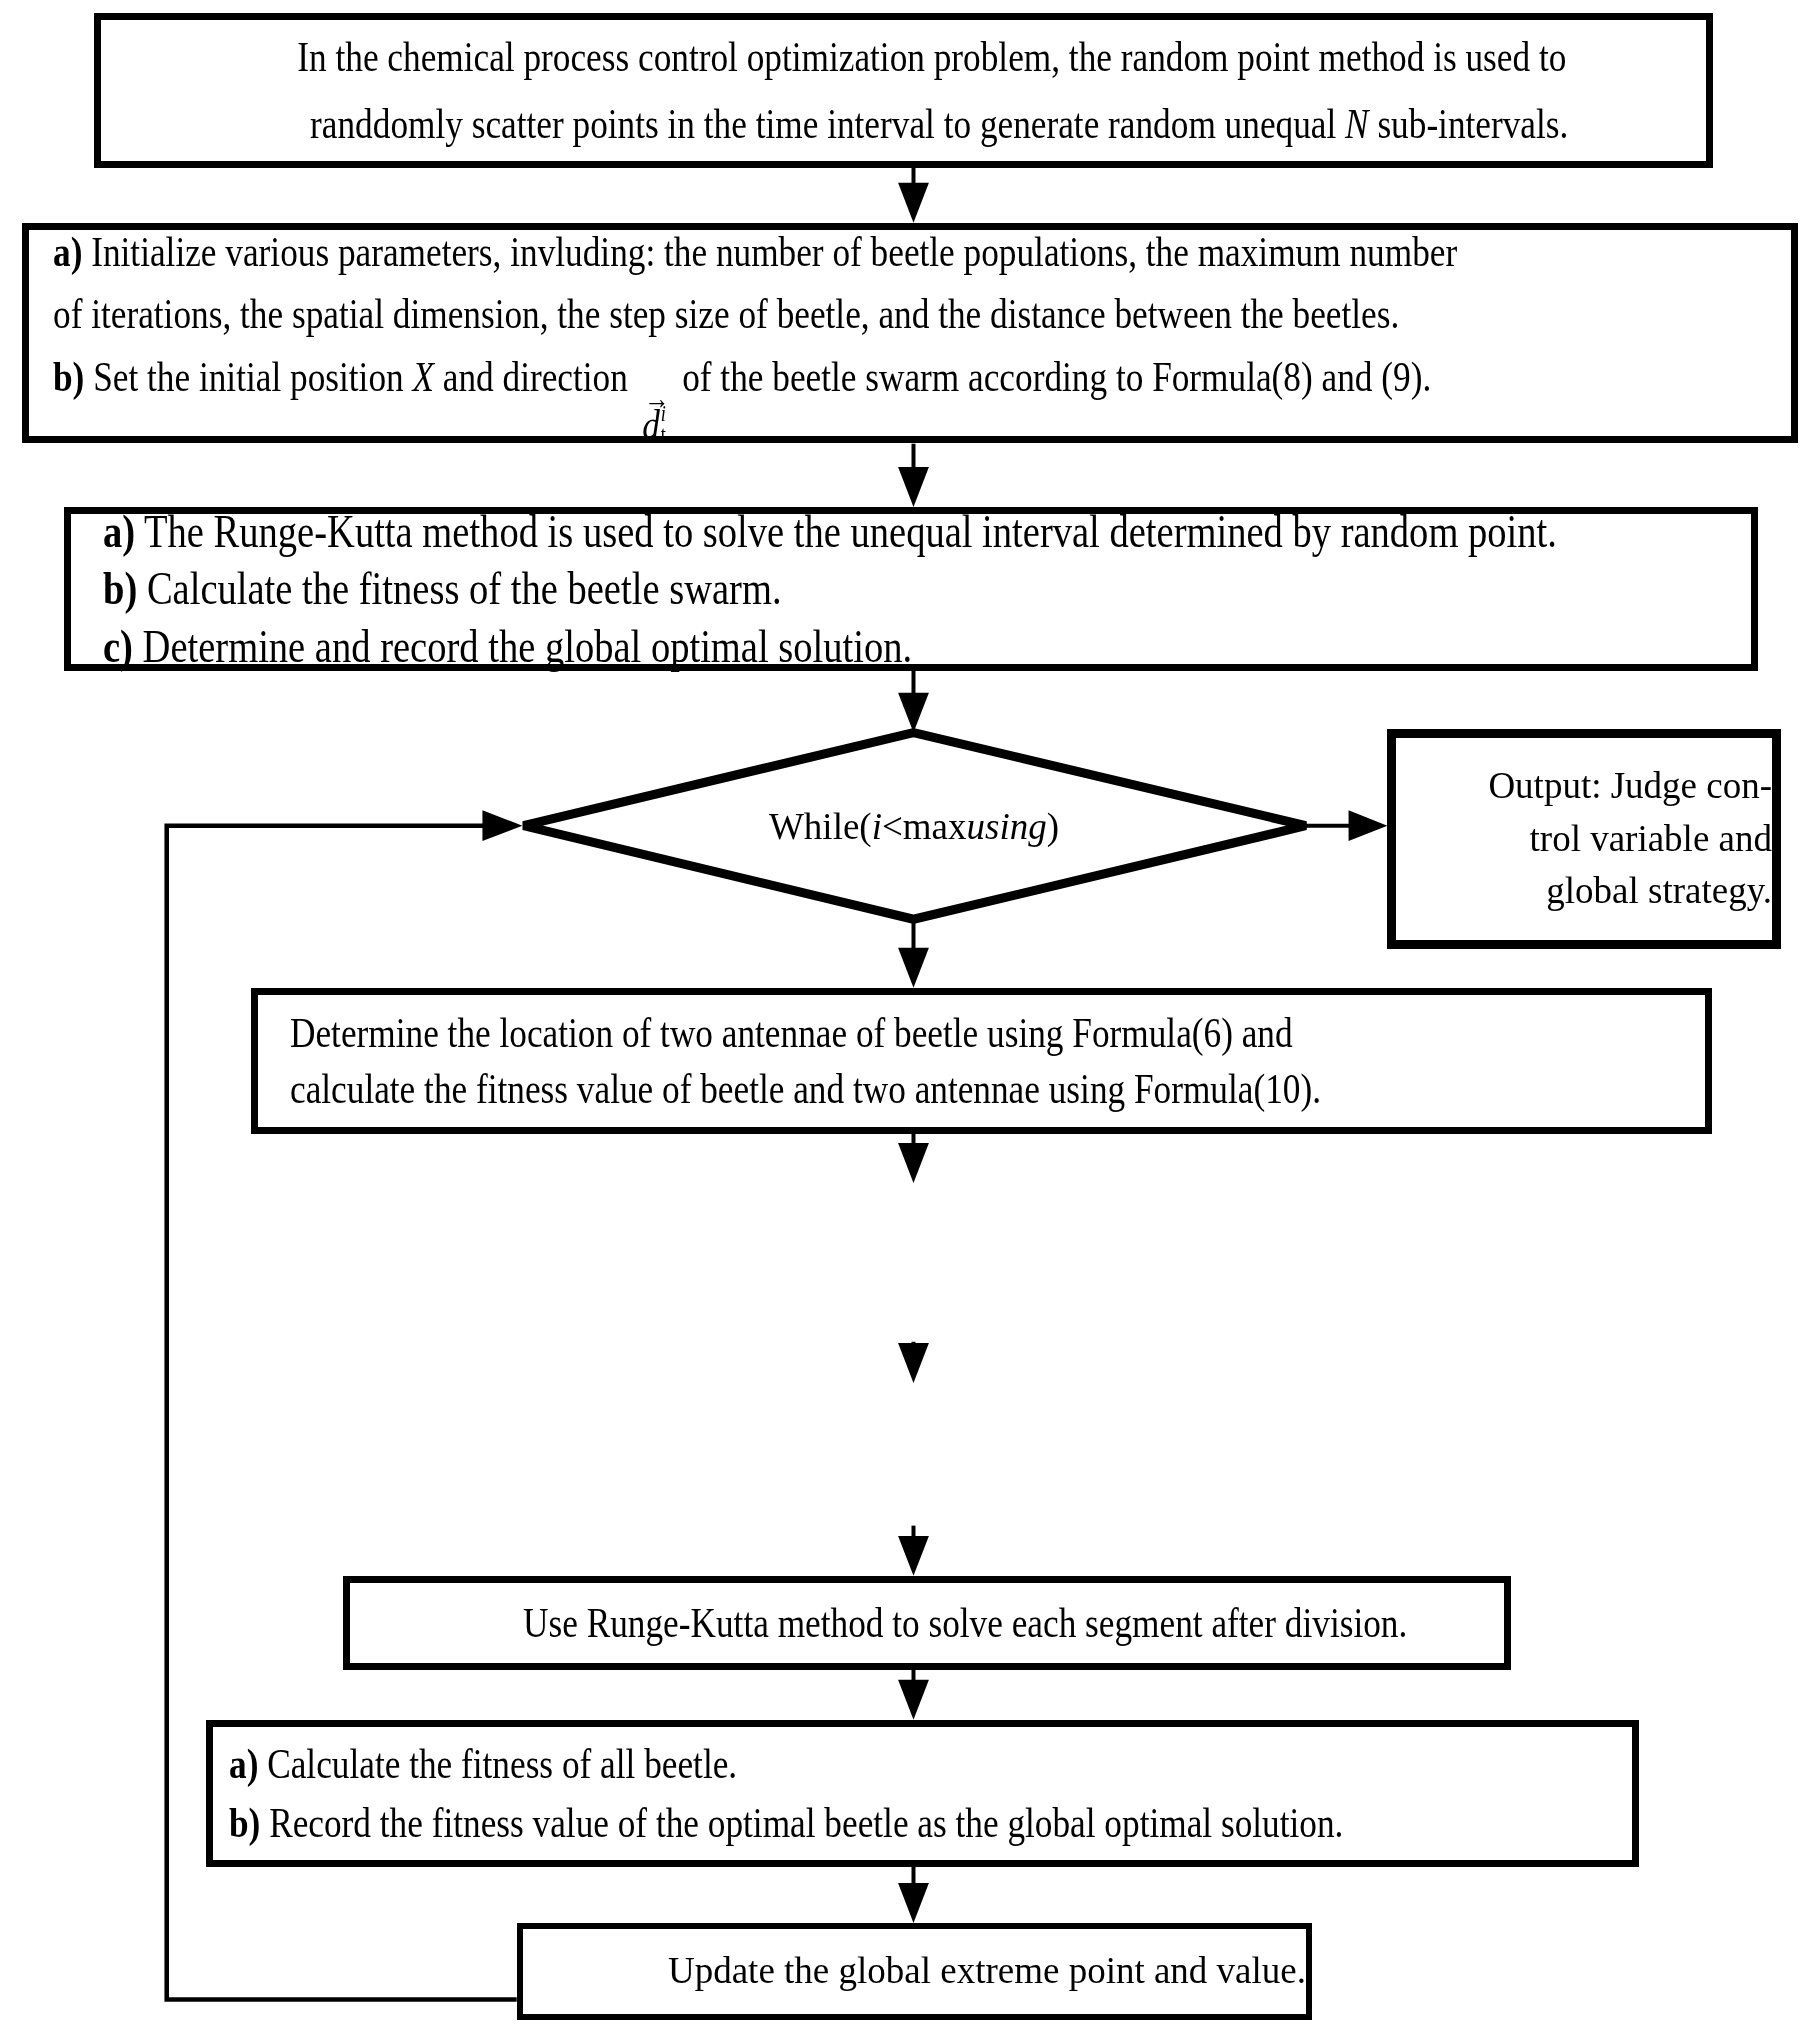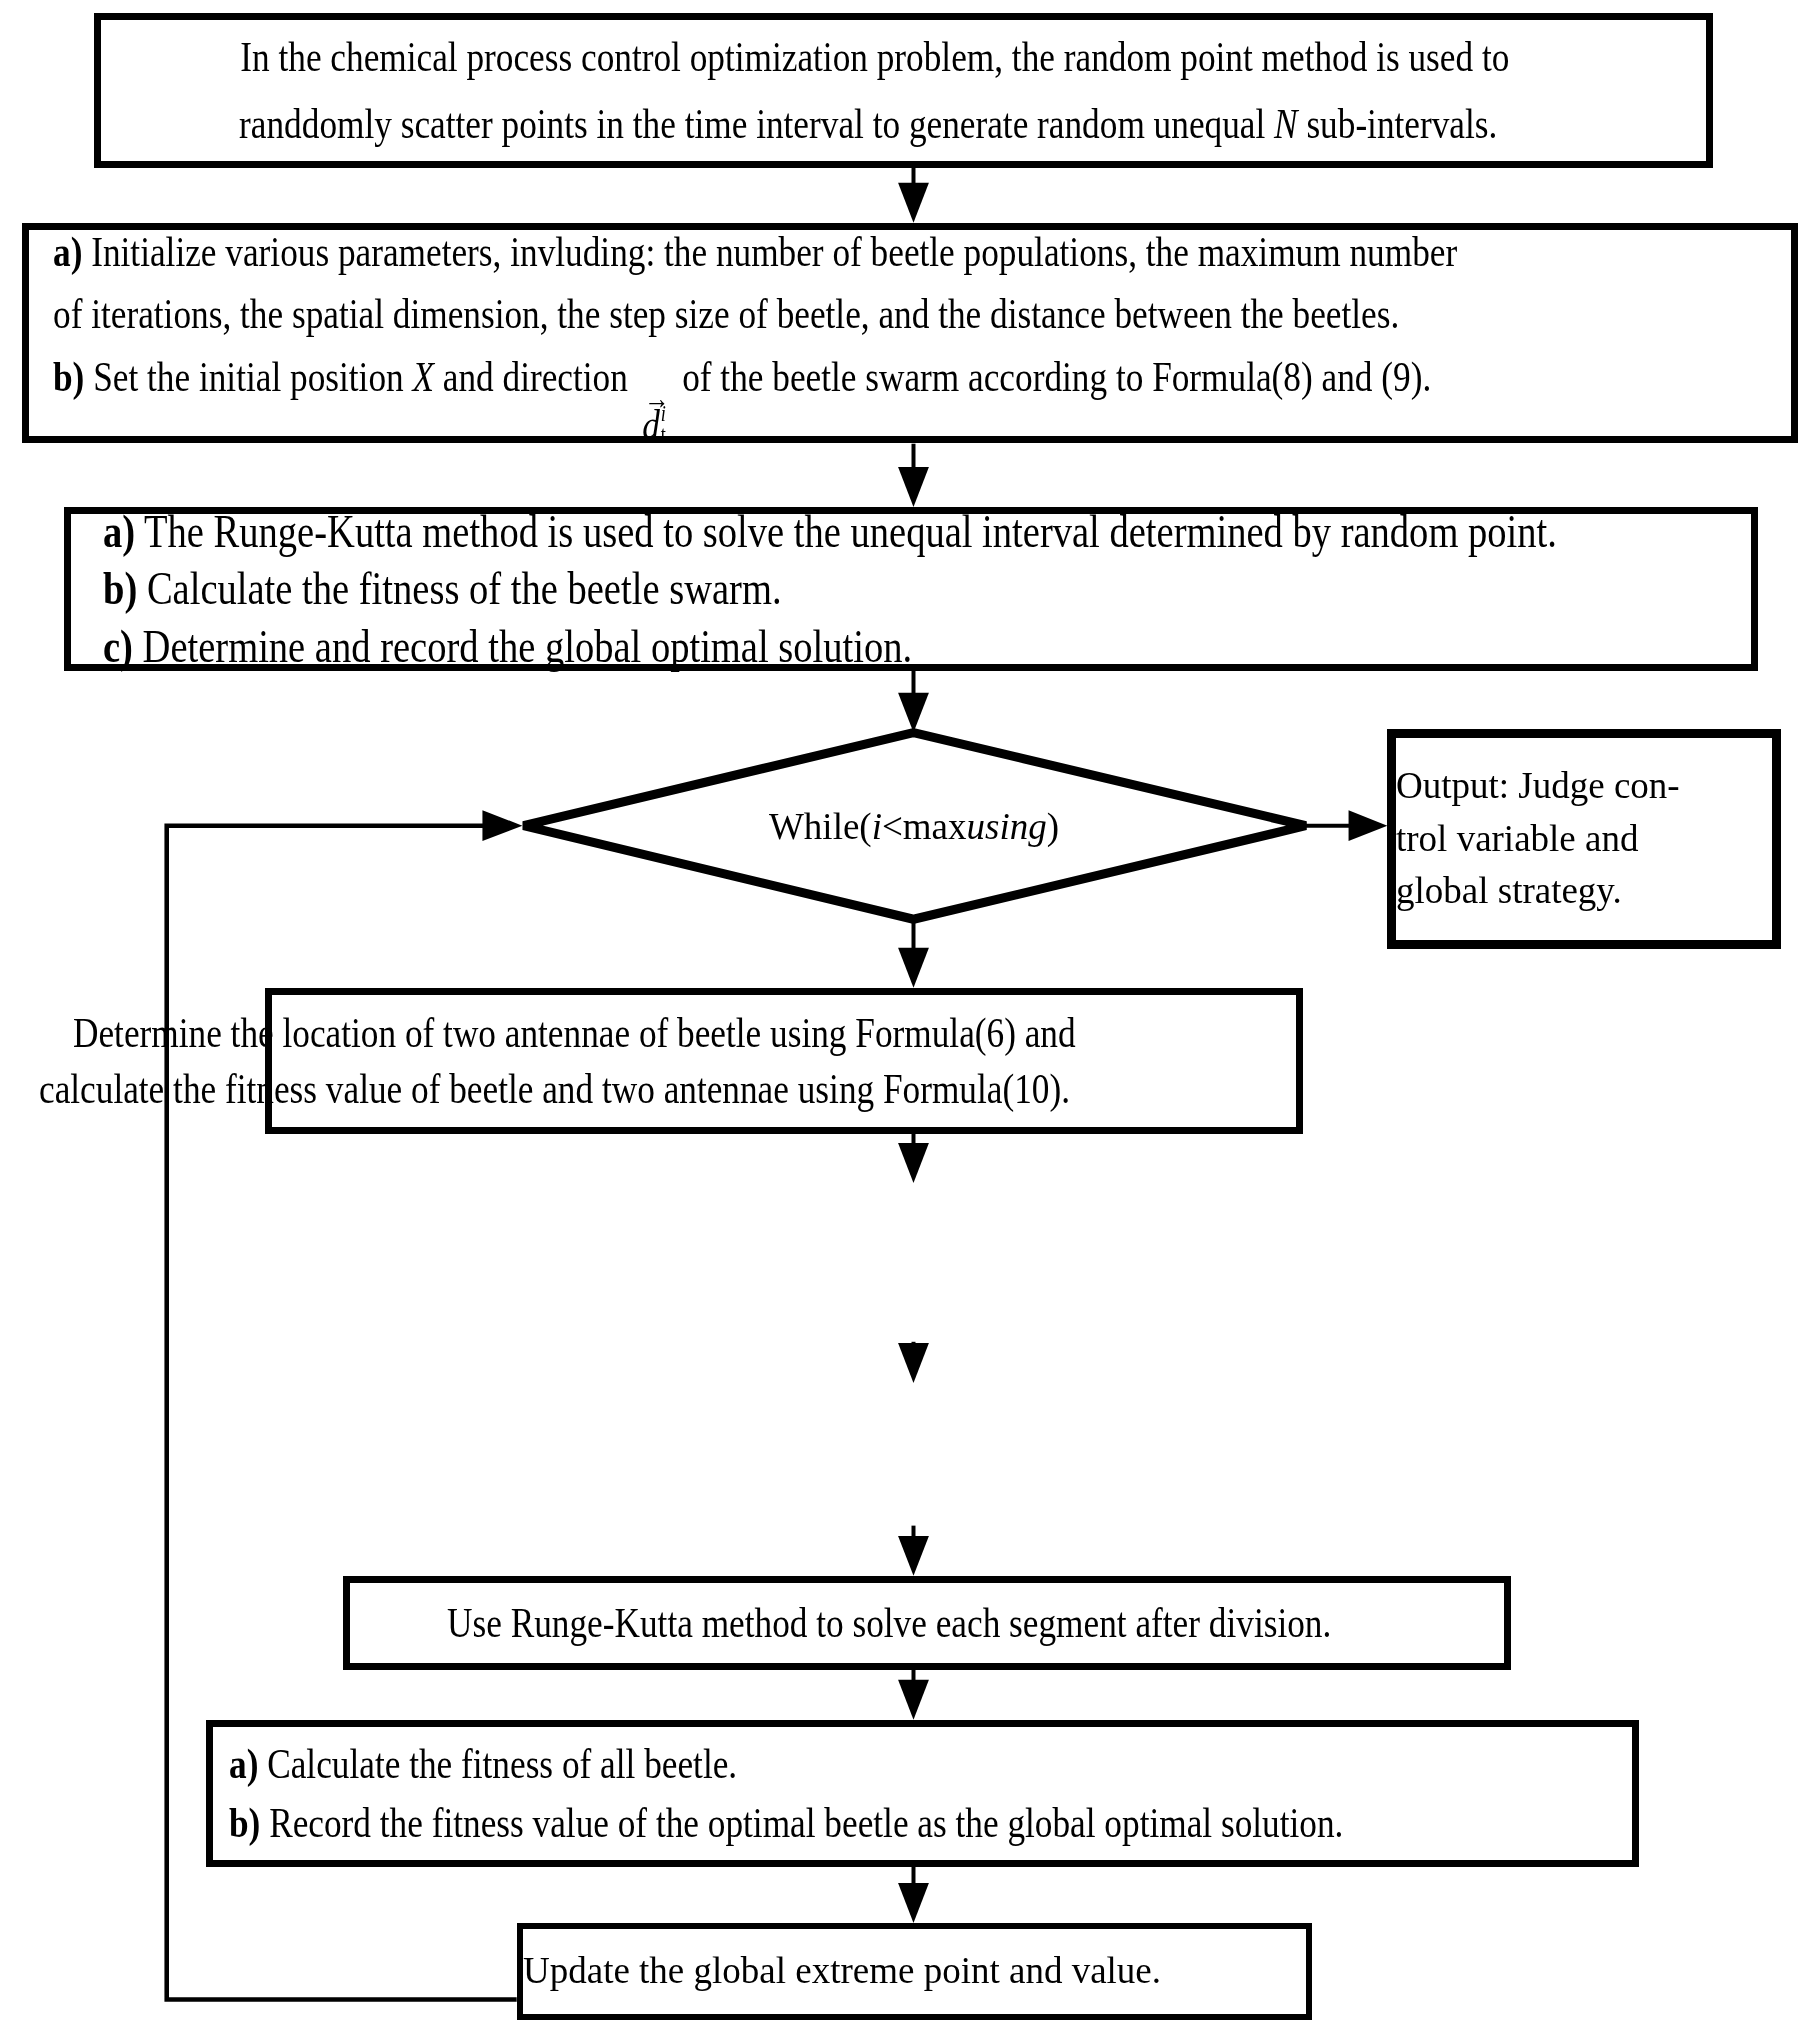--- a/index.html
+++ b/index.html
@@ -22,30 +22,30 @@
     display:flex;
     flex-direction:column;
     justify-content:center;
     z-index:2;
     font-size:43px;
     line-height:1.42;
   }
   .ln{white-space:nowrap;}
   .left-text{align-items:flex-start;text-align:left;}
   .left-text .ln{transform:scaleX(0.82);transform-origin:0 50%;}
-  .center-text{align-items:flex-start;text-align:center;}
+  .center-text{align-items:flex-end;text-align:center;}
   .center-text.cond .ln{transform:scaleX(0.82);transform-origin:50% 50%;}
   .normal{font-size:37px;}
   b{font-weight:bold;}
   i{font-style:italic;}
 
   #box1{left:94px;top:12.6px;width:1619px;height:155px;row-gap:5.7px;}
   #box2{left:22px;top:223px;width:1776px;height:220px;padding-left:24px;line-height:1.46;}
   #box3{left:64px;top:507px;width:1694px;height:164px;padding-left:32px;font-size:47px;line-height:1.22;}
-  #box4{left:265px;top:988px;width:1038px;height:146px;padding-left:32px;line-height:1.3;align-items:flex-end;}
+  #box4{left:251px;top:988px;width:1461px;height:146px;padding-left:32px;line-height:1.3;}
   #box5{left:291px;top:1183px;width:1242px;height:160px;padding-left:32px;line-height:1.35;}
   #box6{left:373px;top:1383px;width:1082px;height:144px;padding-left:28.6px;line-height:1.3;}
   #box7{left:343px;top:1576px;width:1168px;height:94px;}
   #box8{left:206px;top:1720px;width:1433px;height:147px;padding-left:16px;line-height:1.35;}
   #box9{left:517px;top:1923px;width:795px;height:97px;border-width:6.9px;}
   #outputBox{left:1387px;top:729px;width:394px;height:220px;border-width:9.1px;line-height:1.42;}
 
   #diamondText{
     position:absolute;left:714px;top:795px;width:400px;height:63px;
     display:flex;align-items:center;justify-content:center;

